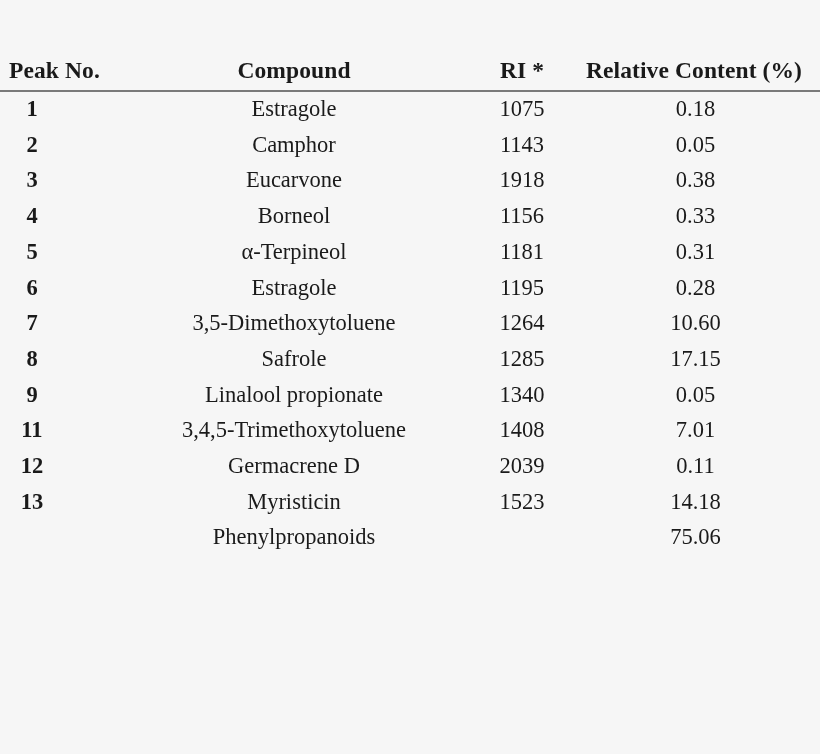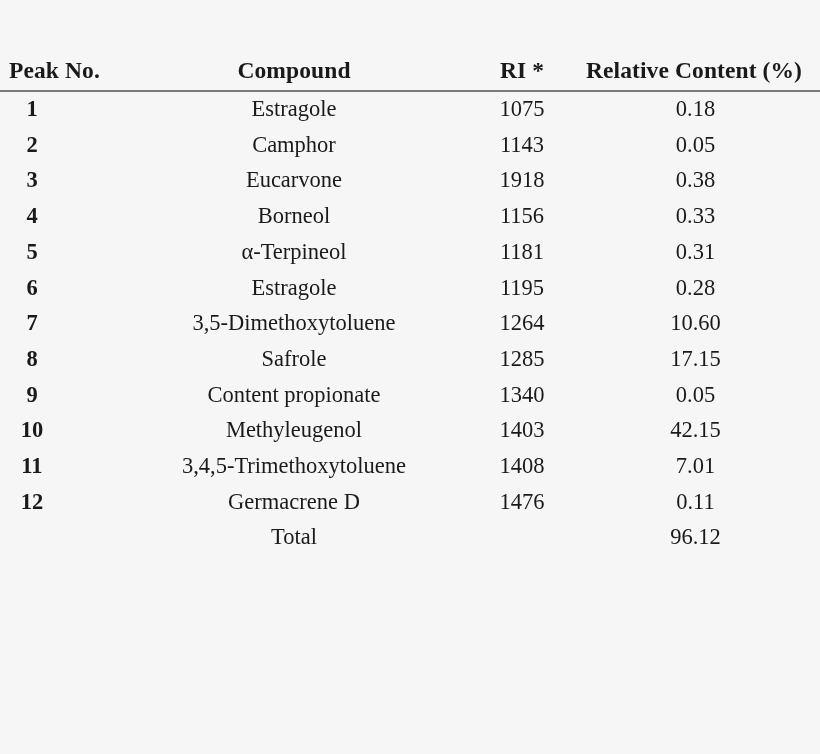--- a/index.html
+++ b/index.html
@@ -153,44 +153,44 @@
           <td class="td-rel">10.60</td>
         </tr>
         <tr class="data-row">
           <td class="td-peak">8</td>
           <td class="td-compound">Safrole</td>
           <td class="td-ri">1285</td>
           <td class="td-rel">17.15</td>
         </tr>
         <tr class="data-row">
           <td class="td-peak">9</td>
-          <td class="td-compound">Content propionate</td>
+          <td class="td-compound">Linalool propionate</td>
           <td class="td-ri">1340</td>
           <td class="td-rel">0.05</td>
-        </tr>
-        <tr class="data-row">
-          <td class="td-peak">10</td>
-          <td class="td-compound">Methyleugenol</td>
-          <td class="td-ri">1403</td>
-          <td class="td-rel">42.15</td>
         </tr>
         <tr class="data-row">
           <td class="td-peak">11</td>
           <td class="td-compound">3,4,5-Trimethoxytoluene</td>
           <td class="td-ri">1408</td>
           <td class="td-rel">7.01</td>
         </tr>
         <tr class="data-row">
           <td class="td-peak">12</td>
           <td class="td-compound">Germacrene D</td>
-          <td class="td-ri">1476</td>
+          <td class="td-ri">2039</td>
           <td class="td-rel">0.11</td>
+        </tr>
+        <tr class="data-row">
+          <td class="td-peak">13</td>
+          <td class="td-compound">Myristicin</td>
+          <td class="td-ri">1523</td>
+          <td class="td-rel">14.18</td>
         </tr>
         <tr class="summary-row">
           <td class="td-peak"></td>
-          <td class="td-compound">Total</td>
+          <td class="td-compound">Phenylpropanoids</td>
           <td class="td-ri"></td>
-          <td class="td-rel">96.12</td>
+          <td class="td-rel">75.06</td>
         </tr>
       </tbody>
   </table>
 
 </div>
 
 </body></html>

